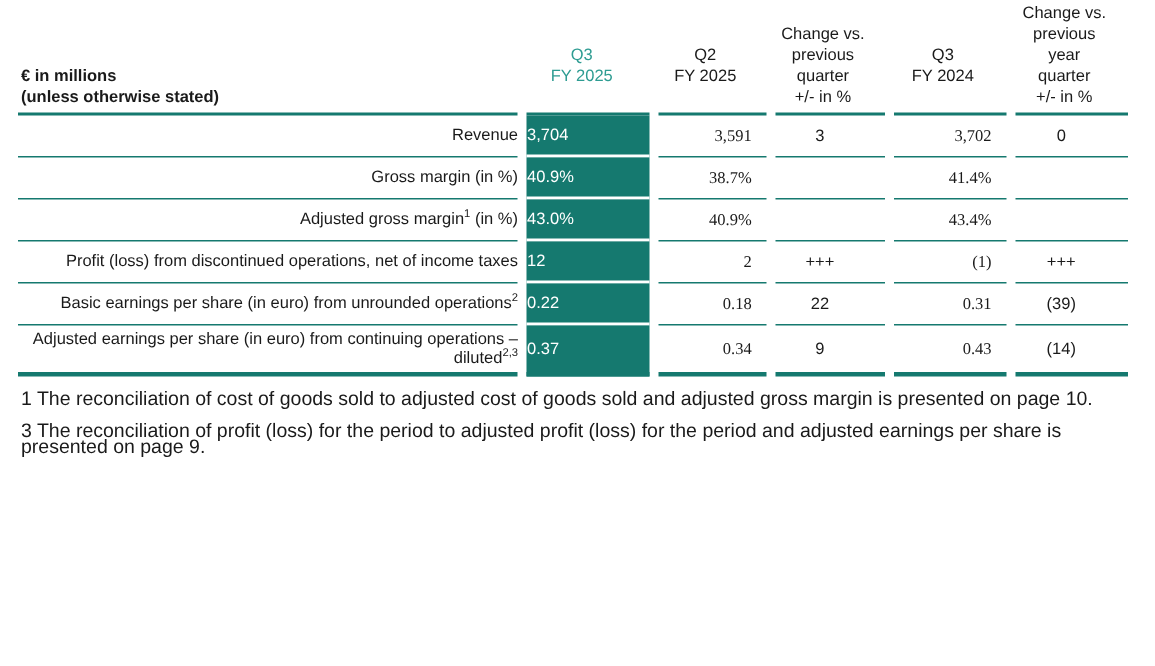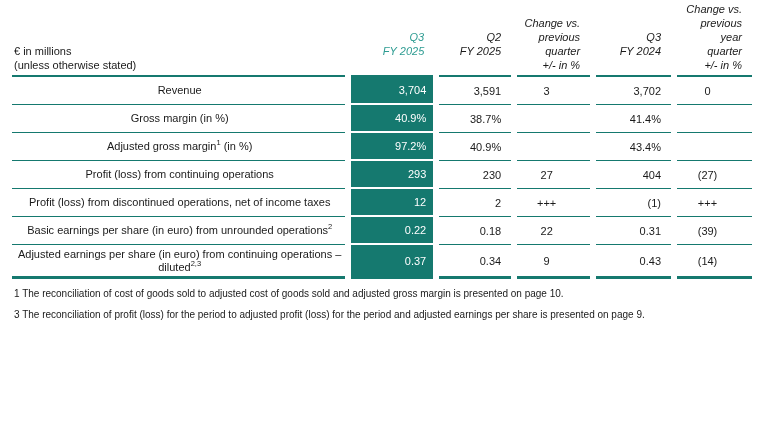--- a/index.html
+++ b/index.html
@@ -33,67 +33,68 @@
 
   th {
     font-weight: 400;
     font-size: 11px;
     line-height: 14px;
     vertical-align: bottom;
     white-space: pre-line;
     border-bottom: 2px solid var(--accent);
     padding: 0 0 3px 0;
   }
-  th.unit { text-align: left; padding-left: 2px; }
-  th.colhead { text-align: right; padding-right: 10px; font-style: italic; }
+  th.unit { text-align: left; padding-left: 2px; font-weight: bold; }
+  th.colhead { padding-right: 10px; }
   th.colhead.short { padding-bottom: 17px; }
   th.colhead.hl-head { color: var(--hl-header-text); padding-right: 9px; }
 
   td {
     font-size: 11px;
     height: 28px;
     vertical-align: middle;
     padding: 0;
   }
   td.label {
-    text-align: center;
+    text-align: right;
     padding-left: 2px;
     line-height: 13px;
     border-bottom: 1px solid var(--accent);
   }
   td.hl {
     background: var(--accent);
     color: #ffffff;
-    text-align: right;
+    text-align: left;
     padding-right: 7px;
     border-bottom: 2px solid #ffffff;
   }
   td.num {
     text-align: right;
     padding-right: 10px;
     border-bottom: 1px solid var(--accent);
+    font-family: Liberation Serif, serif;
   }
   td.chg {
     text-align: center;
     padding-right: 14px;
     border-bottom: 1px solid var(--accent);
   }
   tr.last td { height: 34px; }
   tr.last td.label, tr.last td.num, tr.last td.chg { border-bottom: 3px solid var(--accent); }
   tr.last td.hl { border-bottom: 3px solid var(--accent); }
 
   sup {
     font-size: 7.5px;
     line-height: 0;
     vertical-align: super;
   }
 
   .footnotes { margin: 9px 0 0 8px; }
   .footnote {
-    font-size: 10px;
+    font-size: 13px;
     line-height: 11px;
     margin-bottom: 10px;
     color: var(--text);
   }
 </style>
 </head>
 <body>
 
 <div class="page">
 
@@ -138,33 +139,25 @@
         <tr>
       <td class="label"><span>Gross margin (in %)</span><sup></sup><span></span></td>
       <td class="hl">40.9%</td>
       <td class="num">38.7%</td>
       <td class="chg"></td>
       <td class="num">41.4%</td>
       <td class="chg"></td>
     </tr>
         <tr>
       <td class="label"><span>Adjusted gross margin</span><sup>1</sup><span> (in %)</span></td>
-      <td class="hl">97.2%</td>
+      <td class="hl">43.0%</td>
       <td class="num">40.9%</td>
       <td class="chg"></td>
       <td class="num">43.4%</td>
       <td class="chg"></td>
-    </tr>
-        <tr>
-      <td class="label"><span>Profit (loss) from continuing operations</span><sup></sup><span></span></td>
-      <td class="hl">293</td>
-      <td class="num">230</td>
-      <td class="chg">27</td>
-      <td class="num">404</td>
-      <td class="chg">(27)</td>
     </tr>
         <tr>
       <td class="label"><span>Profit (loss) from discontinued operations, net of income taxes</span><sup></sup><span></span></td>
       <td class="hl">12</td>
       <td class="num">2</td>
       <td class="chg">+++</td>
       <td class="num">(1)</td>
       <td class="chg">+++</td>
     </tr>
         <tr>

